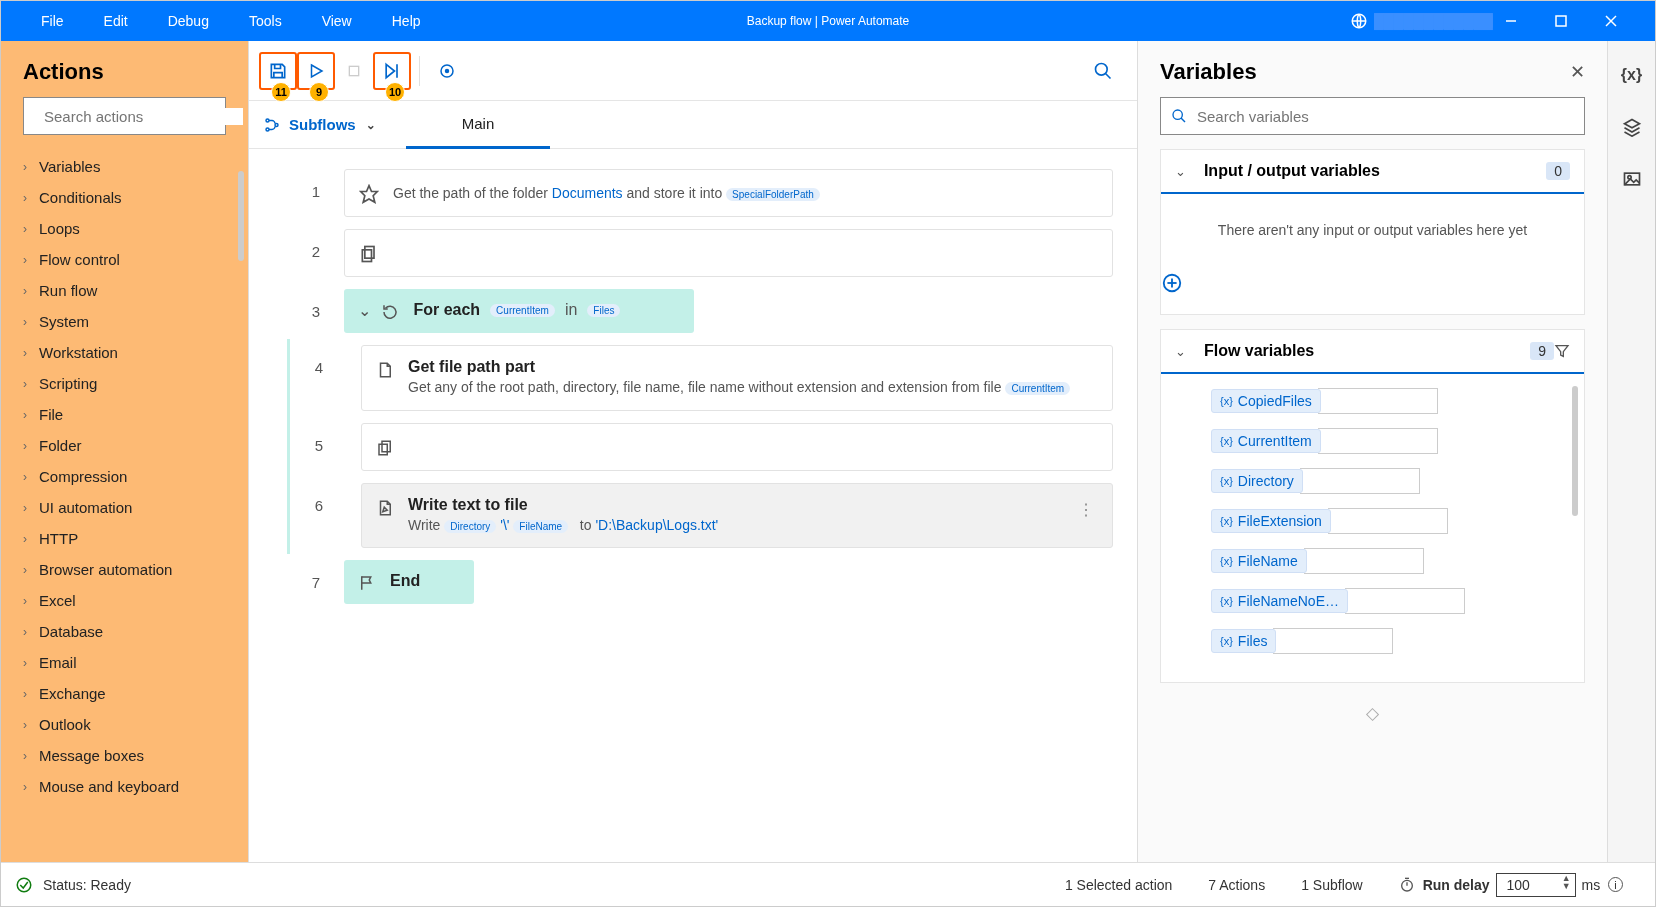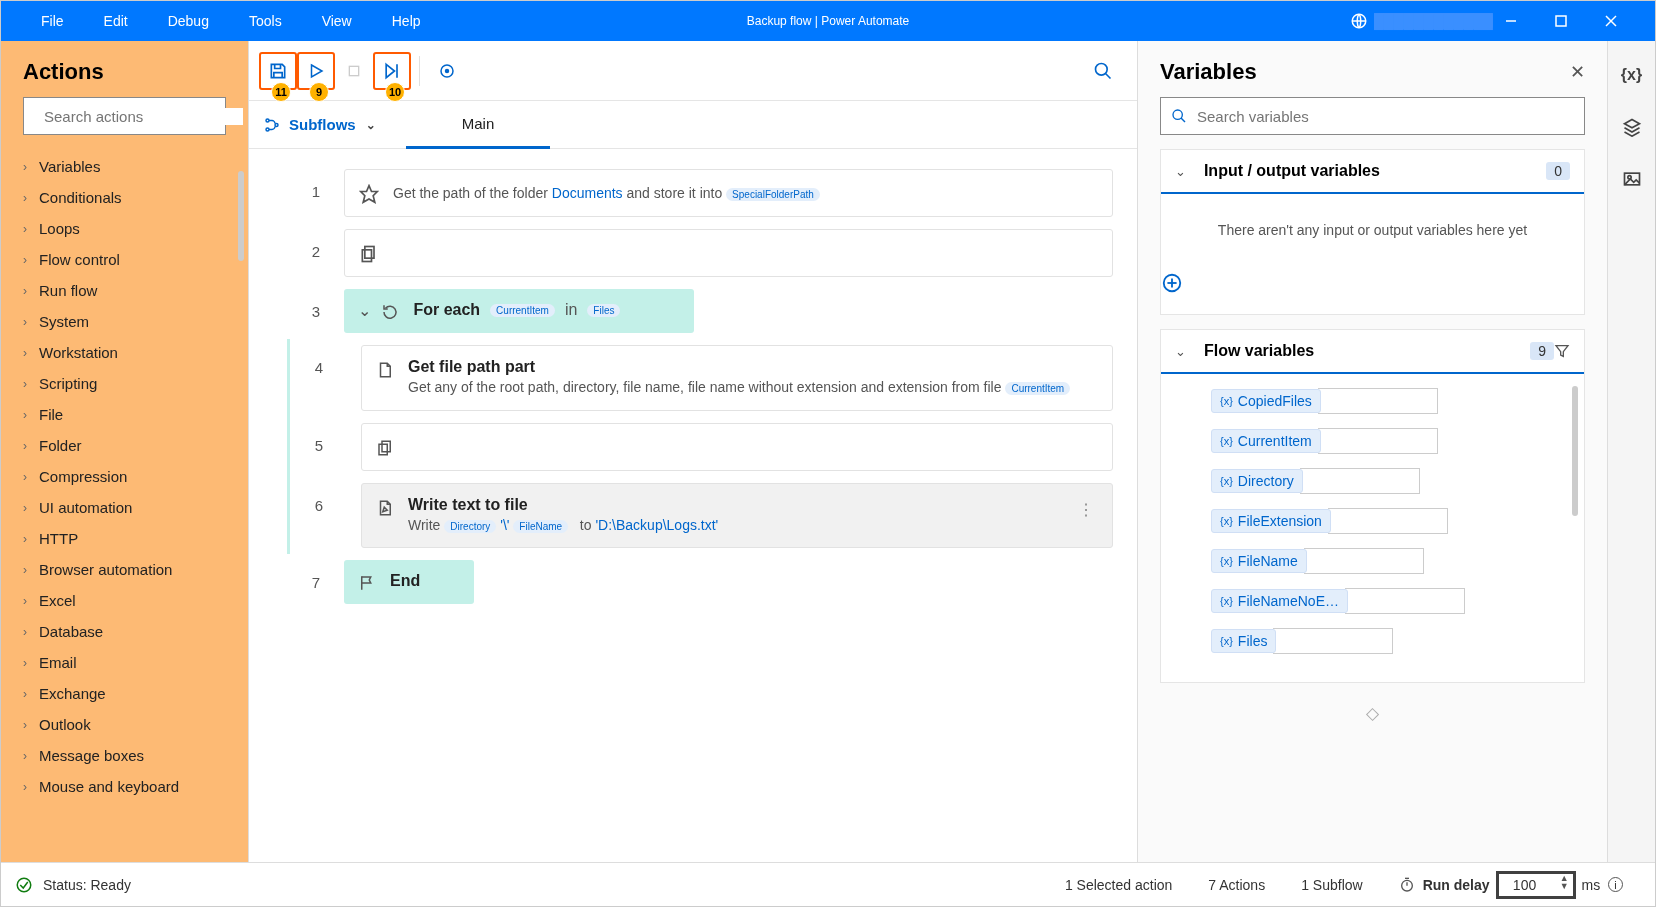--- a/index.html
+++ b/index.html
@@ -85,21 +85,21 @@
 
 
 .right-rail { width: 48px; border-left: 1px solid #ddd; background: #f5f5f5; display: flex; flex-direction: column; align-items: center; padding-top: 18px; }
 .rail-btn { width: 32px; height: 32px; display: flex; align-items: center; justify-content: center; color: #444; margin-bottom: 20px; cursor: pointer; }
 
 
 .statusbar { position: absolute; bottom: 0; left: 0; right: 0; height: 44px; border-top: 1px solid #ddd; background: #fff; display: flex; align-items: center; padding: 0 14px; font-size: 14px; color: #333; }
 .status-ok { color: #107c10; margin-right: 10px; }
 .statusbar .sp { flex: 1; }
 .status-seg { margin: 0 18px; }
-.delay-box { border: 3px solid #404040; padding: 3px 32px 3px 10px; margin: 0 6px; position: relative; width: 80px; text-align: center; }
+.delay-box { border: 1px solid #404040; padding: 3px 32px 3px 10px; margin: 0 6px; position: relative; width: 80px; }
 .delay-box .spin { position: absolute; right: 4px; top: 0; font-size: 9px; color: #555; line-height: 8px; }
 
 svg { display: block; }
 </style>
 </head>
 <body>
 
 <div class="titlebar">
   <div class="menu">
     <div class="menu-item">File</div>

